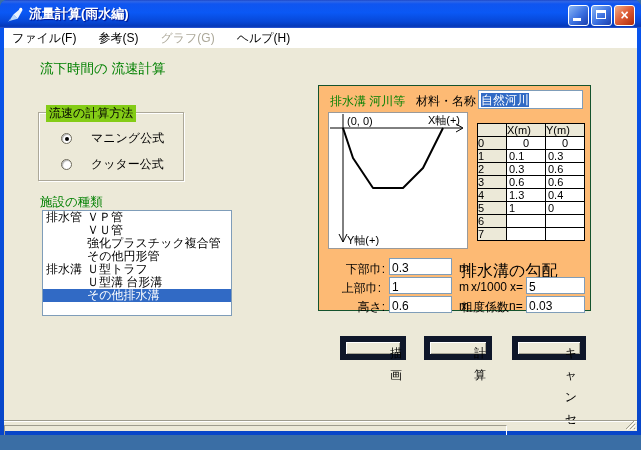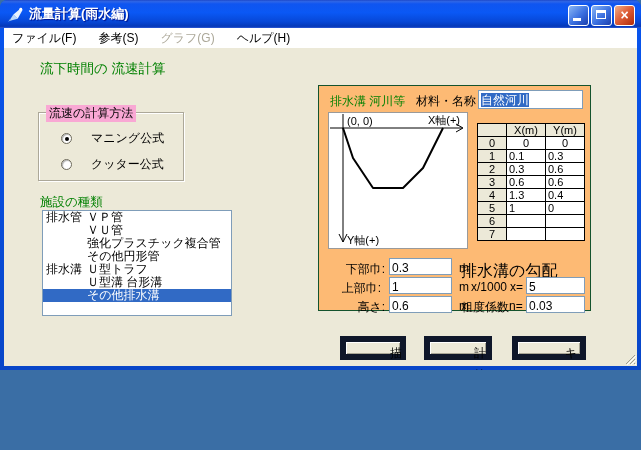--- a/index.html
+++ b/index.html
@@ -1,17 +1,17 @@
 <!DOCTYPE html>
 <html><head>
 <meta charset="utf-8">
 <style>
   html,body{margin:0;padding:0;background:#3a6ea5;}
   *{box-sizing:border-box;font-family:"Liberation Sans","DejaVu Sans",sans-serif;}
-  .window{position:relative;width:641px;height:370px;background:linear-gradient(180deg,#0855f0,#0846c8);
+  .window{position:relative;width:641px;height:435px;background:linear-gradient(180deg,#0855f0,#0846c8);
           border-radius:7px 7px 0 0;overflow:hidden;}
   
   .titlebar{position:absolute;top:0;left:0;right:0;height:28px;
     background:linear-gradient(180deg,#1e49c8 0%,#2e66e8 6%,#0f55f0 14%,#0a58f5 45%,#0747d6 78%,#0538b8 94%,#2f5bd6 100%);
     display:flex;align-items:center;border-radius:7px 7px 0 0;}
   .title-icon{width:17px;height:17px;margin:0 5px 0 7px;flex:0 0 auto;}
   .title-text{color:#fff;font-weight:bold;font-size:13px;text-shadow:1px 1px 1px #00138c;white-space:nowrap;}
   .tb-buttons{position:absolute;right:6px;top:5px;display:flex;gap:2px;}
   .tb-btn{width:21px;height:21px;border:1px solid #fff;border-radius:3px;position:relative;
     background:linear-gradient(135deg,#8ab6f5 0%,#3a6fe0 55%,#1b3fae 100%);}
@@ -23,21 +23,21 @@
   .menubar{position:absolute;top:28px;left:4px;right:4px;height:20px;background:#fff;
     display:flex;align-items:center;padding-left:8px;font-size:12px;}
   .menu-item{margin-right:22px;color:#000;white-space:nowrap;}
   .menu-item.disabled{color:#aca899;}
   
   .client{position:absolute;top:48px;left:4px;right:4px;bottom:4px;background:#ECE9D8;}
   .heading{position:absolute;left:36px;top:12px;color:#008000;font-size:13.5px;white-space:nowrap;}
   
   .groupbox{position:absolute;left:34px;top:64px;width:146px;height:69px;
     border:1px solid #ACA899;box-shadow:inset 1px 1px 0 #fff,1px 1px 0 #fff;}
-  .gb-legend{position:absolute;top:-8px;left:7px;background:#f9a8d4;padding:0 3px;font-size:12px;color:#000;white-space:nowrap;}
+  .gb-legend{position:absolute;top:-8px;left:7px;background:#84cc16;padding:0 3px;font-size:12px;color:#000;white-space:nowrap;}
   .gb-content{padding-top:12px;}
   .radio-row{display:flex;align-items:center;height:26px;padding-left:22px;gap:13px;}
   .radio-circle{width:11px;height:11px;border-radius:50%;background:#fff;border:1px solid #6d6a5a;
     box-shadow:inset 1px 1px 1px rgba(0,0,0,.3);position:relative;flex:0 0 auto;}
   .radio-circle.checked::after{content:'';position:absolute;left:3px;top:3px;width:4px;height:4px;border-radius:50%;background:#000;}
   .radio-label{margin-left:6px;font-size:12px;white-space:nowrap;}
   
   .facility-label{position:absolute;left:36px;top:146px;color:#008000;font-size:12.5px;}
   .listbox{position:absolute;left:38px;top:162px;width:190px;height:106px;background:#fff;
     border:1px solid #7F9DB9;overflow:hidden;font-size:12px;}
@@ -54,21 +54,21 @@
   .selected-text{background:#316AC5;color:#fff;}
   
   .canvas{position:absolute;left:9px;top:26px;width:140px;height:137px;background:#fff;border:1px solid #9a9a9a;}
   .canvas svg{display:block;}
   .axis{stroke:#000;stroke-width:1;}
   .channel{fill:none;stroke:#000;stroke-width:2;stroke-linejoin:round;}
   .diag-label{font-size:11px;fill:#000;}
   
   .coords{position:absolute;left:158px;top:37px;border-collapse:collapse;table-layout:fixed;font-size:11px;}
   .coords th,.coords td{border:1px solid #000;height:13px;padding:0;overflow:hidden;}
-  .coords th{background:#ECE9D8;font-weight:normal;text-align:center;}
+  .coords th{background:#ECE9D8;font-weight:normal;text-align:left;}
   .coords td{background:#fff;text-align:left;padding-left:2px;}
   .coords td.center{text-align:center;padding-left:0;}
   .col-num{width:29px;} .col-x{width:39px;} .col-y{width:39px;}
   
   .dim-label{position:absolute;width:60px;text-align:right;font-size:12px;white-space:nowrap;}
   .dim-input{position:absolute;width:63px;height:17px;}
   .dim-unit{position:absolute;font-size:12px;}
   
   .slope-title{position:absolute;left:142px;top:175px;font-size:16px;white-space:nowrap;font-family:Liberation Mono, monospace;}
   .slope-label{position:absolute;font-size:12px;white-space:nowrap;}

